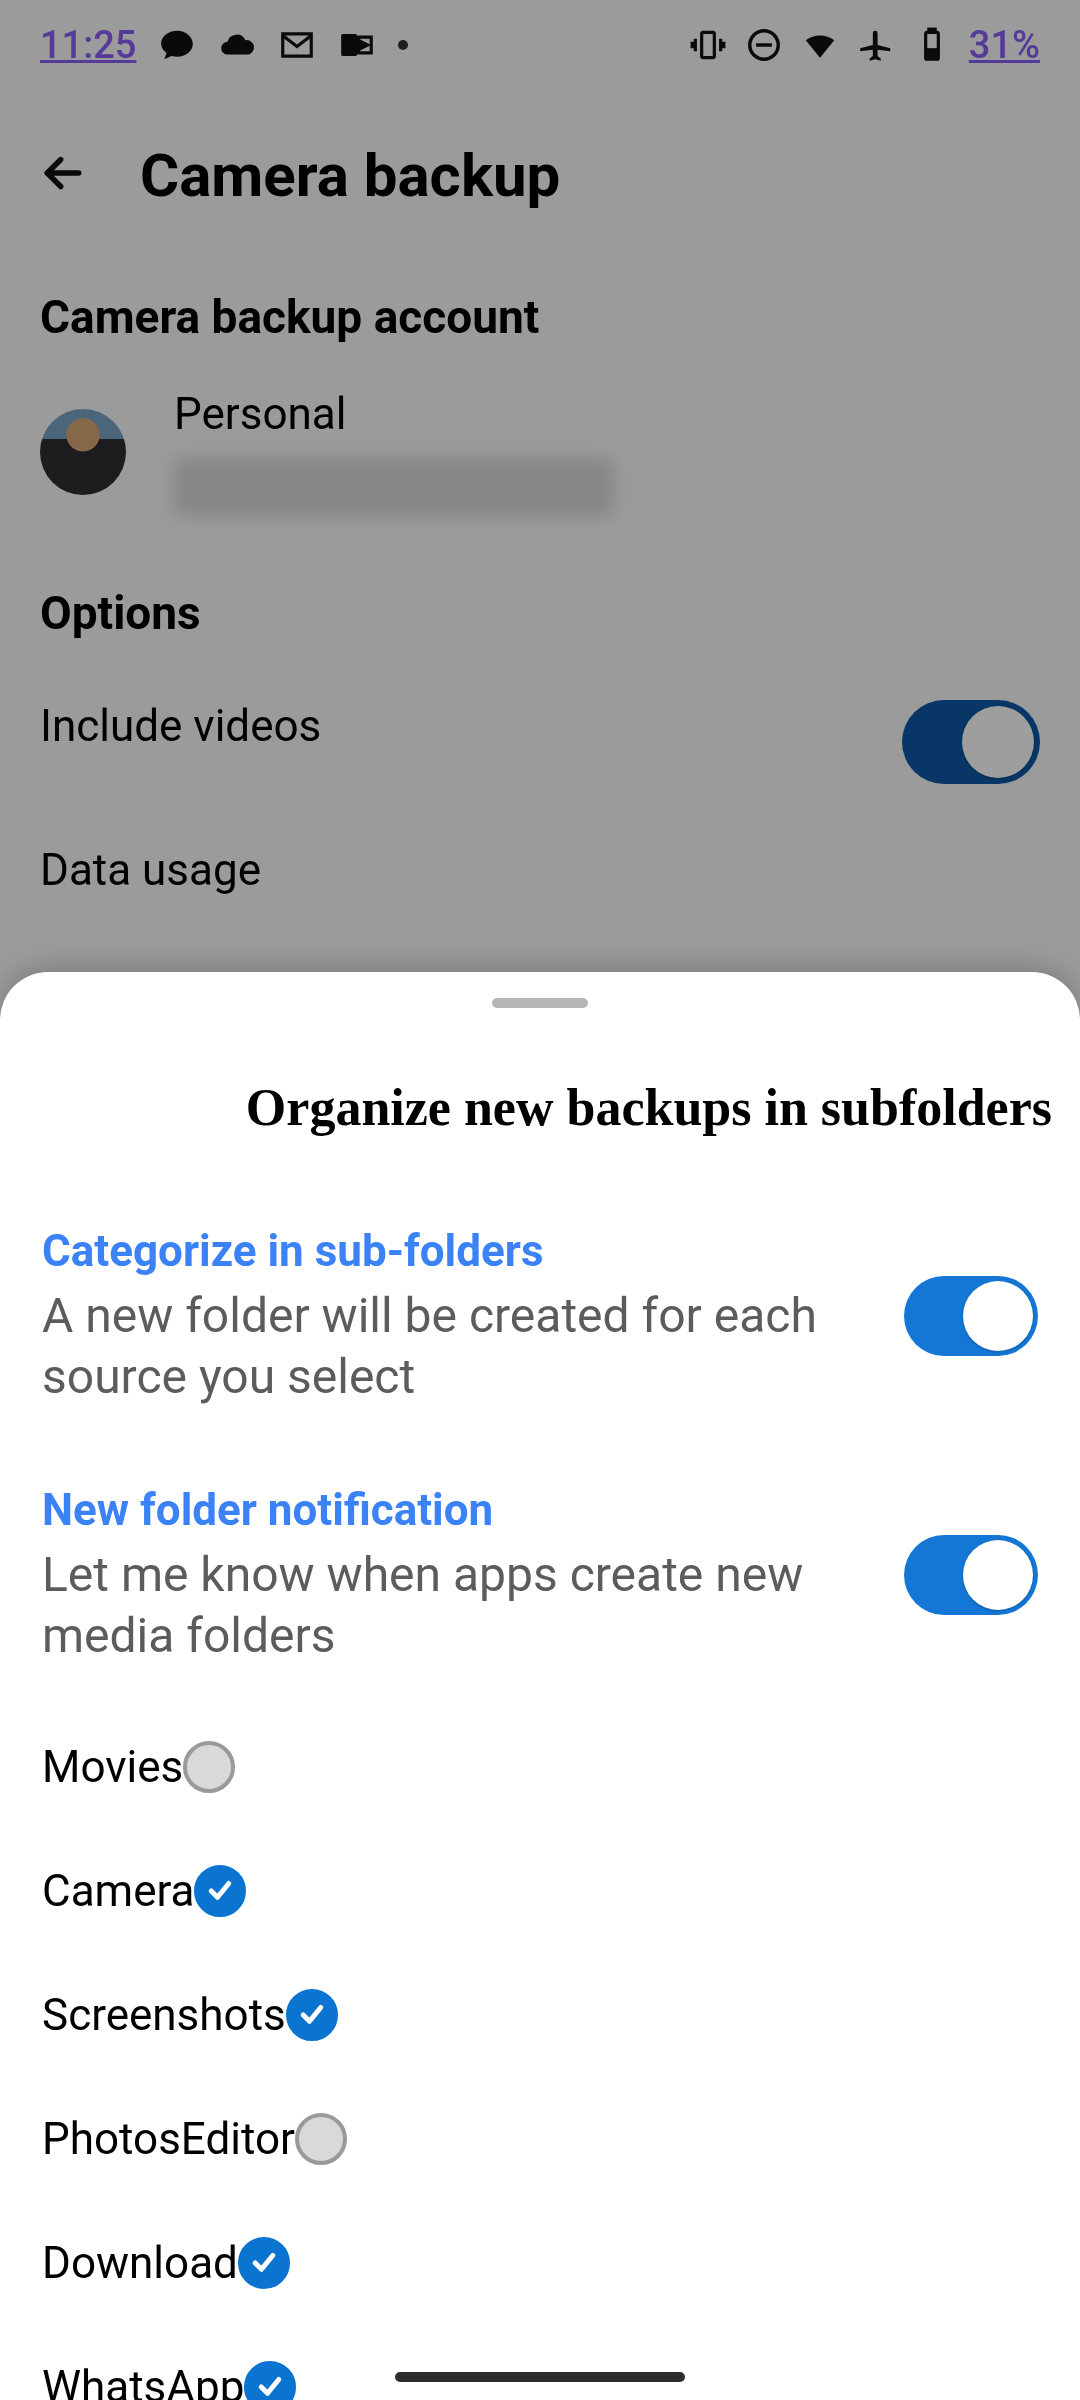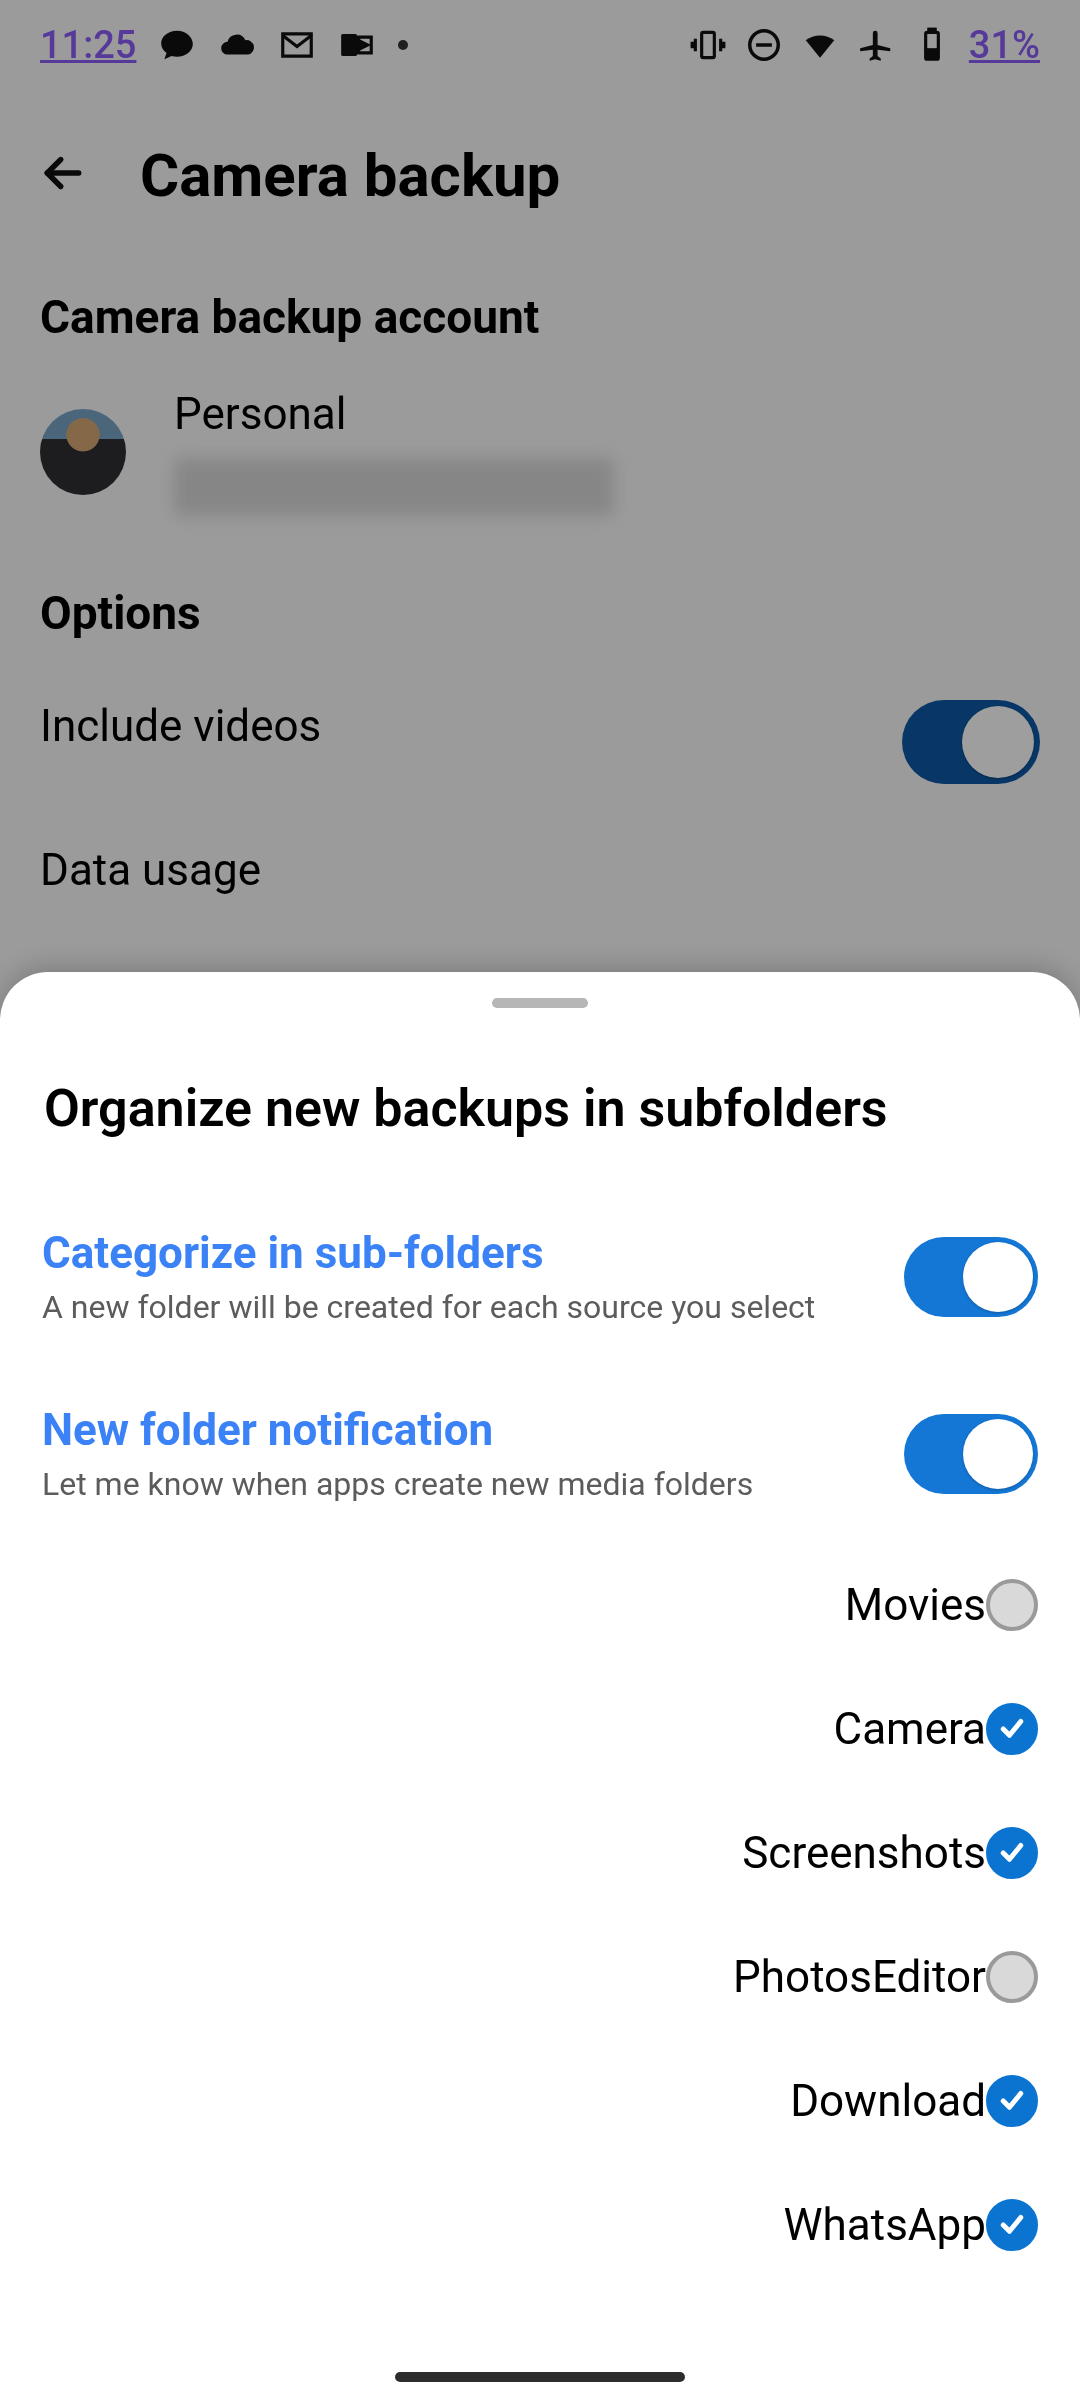--- a/index.html
+++ b/index.html
@@ -66,44 +66,45 @@
     position: absolute; left: 0; right: 0; bottom: 0; top: 972px;
     background: #fff; border-radius: 48px 48px 0 0;
     box-shadow: 0 -6px 24px rgba(0,0,0,.18);
     display: flex; flex-direction: column;
   }
   .grabber {
     width: 96px; height: 10px; background: #b6b6b6; border-radius: 5px;
     margin: 26px auto 0;
   }
   .sheet-title {
-    font-size: 52px; font-weight: 600; text-align: left;
-    padding: 70px 44px 50px;
+    font-size: 52px; font-weight: 600; text-align: right;
+    padding: 70px 28px 50px;
+    font-family: Liberation Serif, serif;
   }
   .sheet-body { flex: 1; overflow: hidden; }
 
   .sheet-row {
     display: flex; align-items: center; justify-content: space-between;
     padding: 38px 42px; gap: 40px;
   }
   .sheet-row .texts { flex: 1; }
   .sheet-row .title { font-size: 44px; color: #3b82f6; font-weight: bold; }
-  .sheet-row .sub { font-size: 32px; color: #5c5c5c; margin-top: 8px; line-height: 1.28; }
+  .sheet-row .sub { font-size: 48px; color: #5c5c5c; margin-top: 8px; line-height: 1.28; }
 
   .sheet-toggle {
     width: 134px; height: 80px; border-radius: 40px; position: relative; flex: 0 0 auto;
     background: #1477d6;
   }
   .sheet-toggle::after {
     content:""; position:absolute; right:5px; top:5px; width:70px; height:70px;
     border-radius:50%; background:#fff; box-shadow: 0 1px 3px rgba(0,0,0,.25);
   }
 
   .folder-row {
-    display: flex; align-items: center; justify-content: flex-end;
+    display: flex; align-items: center; justify-content: flex-start;
     padding: 36px 42px;
   }
   .folder-row .name { font-size: 44px; }
 
   .check {
     width: 52px; height: 52px; border-radius: 50%; flex: 0 0 auto;
     display: inline-flex; align-items: center; justify-content: center;
   }
   .check.off {
     background: #d9d9d9; border: 4px solid #9a9a9a;

